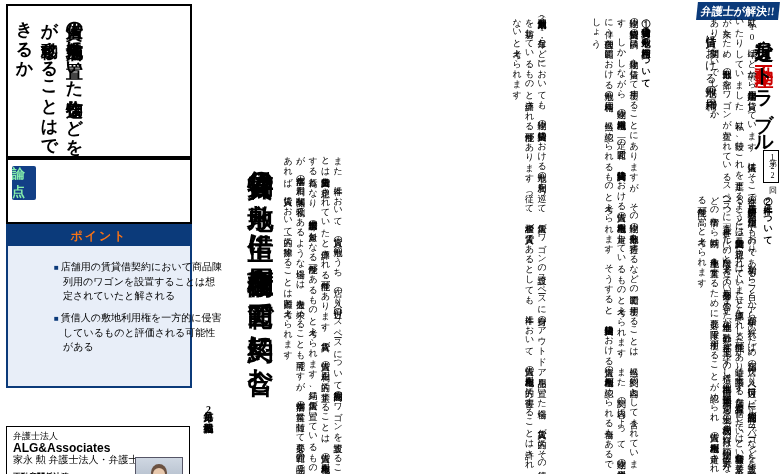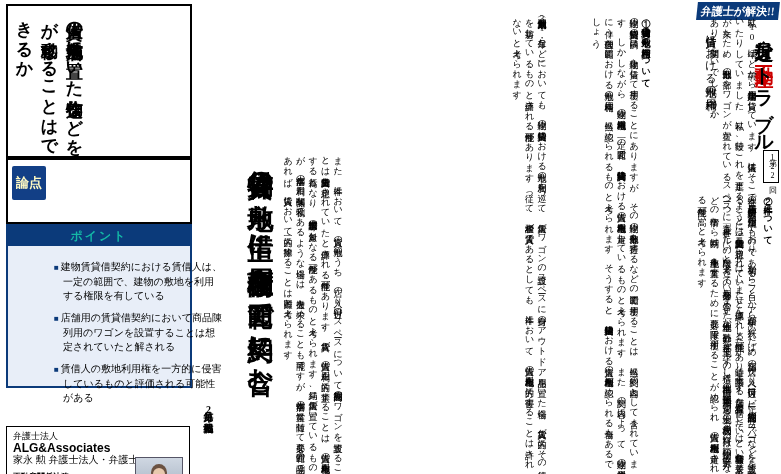--- a/index.html
+++ b/index.html
@@ -55,39 +55,39 @@
     position:absolute;left:4px;top:4px;height:140px;
     font-size:17px;font-weight:bold;line-height:25px;letter-spacing:0px;
   }
 
   
   .ronten{
     position:absolute;left:6px;top:158px;width:182px;height:62px;
     border:2px solid #000;background:#fff;
   }
   .ronten-tag{
-    position:absolute;left:4px;top:6px;width:34px;height:34px;
-    background:#123f86;color:#fef9c3;font-weight:bold;font-size:13px;
+    position:absolute;left:4px;top:6px;width:24px;height:34px;
+    background:#123f86;color:#86efac;font-weight:bold;font-size:13px;
     display:flex;align-items:center;justify-content:center;
     border-radius:2px;
   }
   .ronten-text{
     position:absolute;left:44px;top:6px;width:134px;
     font-size:11px;line-height:15px;font-weight:bold;
     font-family:"Liberation Sans", sans-serif;
   }
 
   
   .pointbox{
     position:absolute;left:6px;top:224px;width:182px;height:160px;
     border:2px solid #0b3a7a;background:#e8eef8;
   }
   .point-head{
     position:absolute;left:0;top:0;width:182px;height:20px;
-    background:#0b3a7a;color:#14b8a6;font-size:12px;font-weight:bold;
+    background:#0b3a7a;color:#f97316;font-size:12px;font-weight:bold;
     display:flex;align-items:center;justify-content:center;
     font-family:"Liberation Sans", sans-serif;letter-spacing:2px;
   }
   .point-list{
     position:absolute;left:6px;top:24px;width:170px;
     font-size:10px;line-height:14px;
     font-family:"Liberation Sans", sans-serif;
   }
   .point-list li{margin:0 0 8px 0;padding:0;list-style:none;text-indent:-9px;padding-left:9px;}
   .point-list li:before{content:"■";color:#0b3a7a;font-size:8px;margin-right:2px;}
@@ -176,21 +176,20 @@
     <div class="v hl-inner">賃借人の店舗敷地に置いた造作物などを賃貸人が移動することはできるか</div>
   </div>
 
   <div class="ronten">
     <div class="ronten-tag">論点</div>
   </div>
 
   <div class="pointbox">
     <div class="point-head">ポイント</div>
     <ul class="point-list">
-      <li>建物賃貸借契約における賃借人は、一定の範囲で、建物の敷地を利用する権限を有している</li>
       <li>店舗用の賃貸借契約において商品陳列用のワゴンを設置することは想定されていたと解される</li>
       <li>賃借人の敷地利用権を一方的に侵害しているものと評価される可能性がある</li>
     </ul>
   </div>
 
   <div class="profile">
     <div class="pf-firm">
       <div class="l1">弁護士法人</div>
       <div class="l2">ALG&amp;Associates</div>
       <div class="l3">家永 勲 弁護士法人・弁護士</div>

